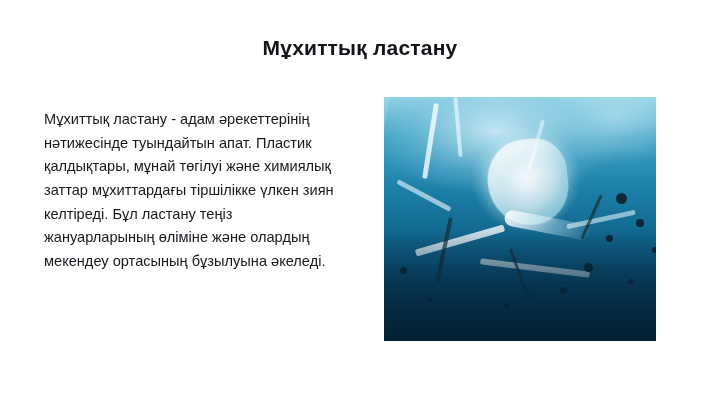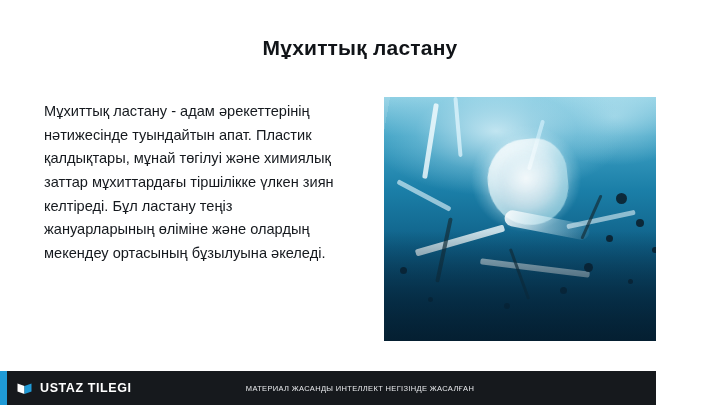--- a/index.html
+++ b/index.html
@@ -30,21 +30,21 @@
     text-align: center;
     font-size: 21px;
     font-weight: bold;
     color: #111418;
     letter-spacing: 0.2px;
   }
 
   .body-text {
     position: absolute;
     left: 44px;
-    top: 100px;
+    top: 108px;
     width: 300px;
     font-size: 14.6px;
     line-height: 1.62;
     color: #15191e;
     text-align: left;
   }
 
   
   .photo {
     position: absolute;
@@ -222,28 +222,14 @@
     <div class="debris" style="left:200px; top:166px; width:9px; height:9px;"></div>
     <div class="debris" style="left:176px; top:190px; width:7px; height:7px;"></div>
     <div class="debris" style="left:244px; top:182px; width:5px; height:5px;"></div>
     <div class="debris" style="left:120px; top:206px; width:6px; height:6px;"></div>
     <div class="debris" style="left:44px; top:200px; width:5px; height:5px;"></div>
     <div class="debris" style="left:16px; top:170px; width:7px; height:7px;"></div>
 
     <div class="deep"></div>
   </div>
 
-  <div class="footer">
-    <div class="accent"></div>
-    <div class="brand">
-      <span class="mark">
-        <svg width="17" height="17" viewBox="0 0 17 17" aria-hidden="true">
-          <path d="M1.5 3.5 L8.5 6 L8.5 14 L1.5 11.5 Z" fill="#ffffff"></path>
-          <path d="M15.5 3.5 L8.5 6 L8.5 14 L15.5 11.5 Z" fill="#1f9ad6"></path>
-        </svg>
-      </span>
-      <span class="name">USTAZ TILEGI</span>
-    </div>
-    <div class="center">МАТЕРИАЛ ЖАСАНДЫ ИНТЕЛЛЕКТ НЕГІЗІНДЕ ЖАСАЛҒАН</div>
-    <div class="page">07</div>
-  </div>
 
 </div>
 
 </body></html>

